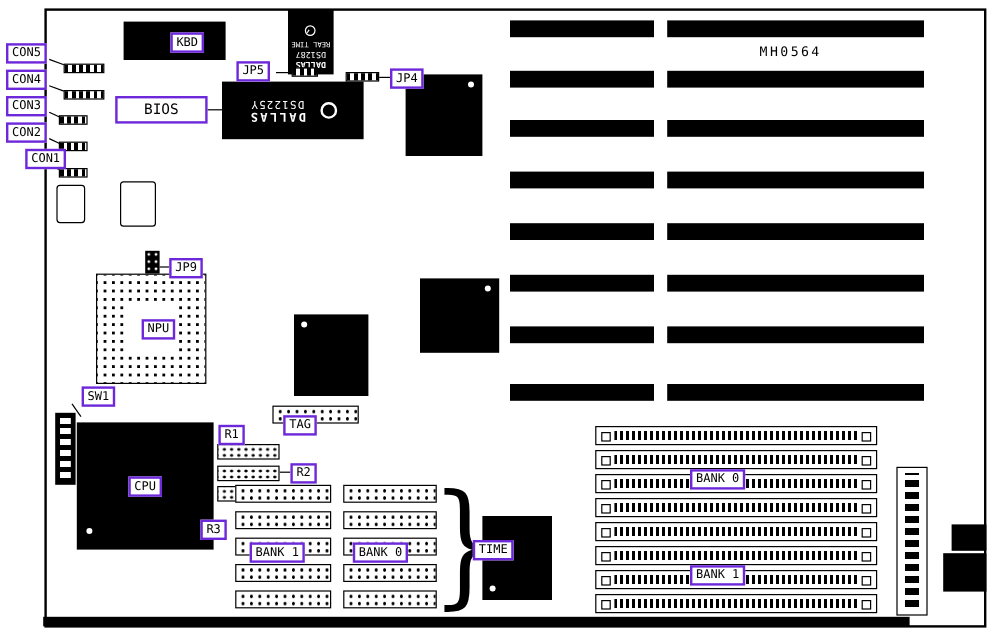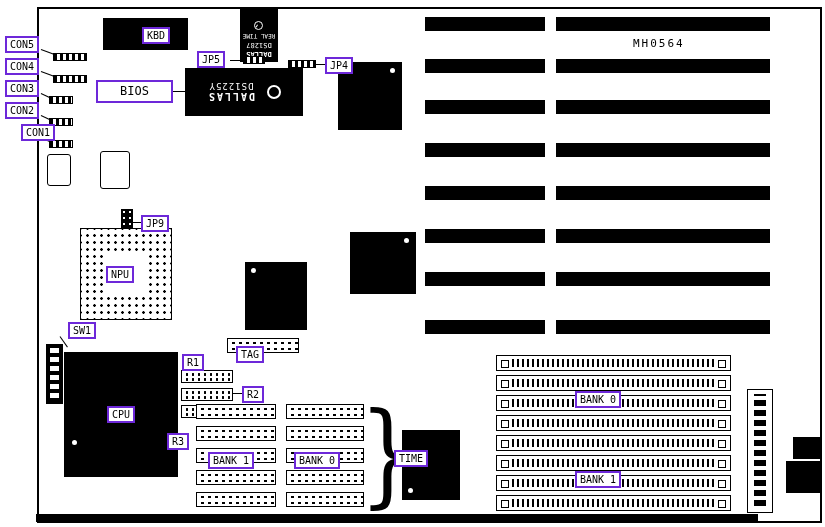--- a/index.html
+++ b/index.html
@@ -38,40 +38,40 @@
   .dipR{left:286px;width:78px}
   .row1{top:404px}.row2{top:426px}.row3{top:448px}.row4{top:470px}.row5{top:492px}
   .rstrip{position:absolute;left:181px;width:52px;height:13px;border:1px solid #000;background-color:#fff;z-index:2;
           background-image:radial-gradient(circle,#000 1.1px,transparent 1.4px);
           background-size:6px 5px;background-position:2px 1px}
   #rs1{top:370px}#rs2{top:388px}#rs3{top:405px}
   .npu{position:absolute;left:80px;top:228px;width:92px;height:92px;border:1px solid #000;background-color:#fff;z-index:2;
        background-image:radial-gradient(circle,#000 1.2px,transparent 1.5px);
        background-size:7px 7px;background-position:3px 3px}
   .npu-center{position:absolute;left:25px;top:25px;right:25px;bottom:25px;background:#fff;
-              display:flex;align-items:center;justify-content:flex-start}
+              display:flex;align-items:center;justify-content:flex-end}
   .sw{position:absolute;left:46px;top:344px;width:17px;height:60px;background:#000;padding:4px;z-index:2}
   .sw-inner{width:100%;height:100%;background:repeating-linear-gradient(180deg,#fff 0 5px,transparent 5px 9px)}
   .pwr{position:absolute;left:747px;top:389px;width:26px;height:124px;border:1px solid #000;z-index:2;
        background-clip:content-box;padding:4px 6px;background-color:#fff;
        background-image:repeating-linear-gradient(180deg,#000 0 6px,transparent 6px 10px)}
   .brace{position:absolute;left:352px;top:398px;font-size:112px;line-height:112px;z-index:1;
          font-family:"DejaVu Serif",serif;transform:scaleX(0.8)}
   .din{position:absolute;background:#000;z-index:2}
   #din1{left:793px;top:437px;width:29px;height:22px}
   #din2{left:786px;top:461px;width:36px;height:32px}
   #bedge{position:absolute;left:36px;top:514px;width:722px;height:8px;background:#000;z-index:2}
   
   #c-kbd{left:103px;top:18px;width:85px;height:32px}
   #c-rtc{left:240px;top:8px;width:38px;height:54px}
   #c-nvram{left:185px;top:68px;width:118px;height:48px}
   #c-chipset1{left:338px;top:62px;width:64px;height:68px}
   #c-chipset2{left:350px;top:232px;width:66px;height:62px}
   #c-qfp{left:245px;top:262px;width:62px;height:68px}
-  #c-cpu{left:64px;top:352px;width:114px;height:125px;display:flex;align-items:center;justify-content:center}
+  #c-cpu{left:64px;top:352px;width:114px;height:106px;display:flex;align-items:center;justify-content:center}
   #c-cache{left:402px;top:430px;width:58px;height:70px}
   
   #d-chipset1{left:390px;top:68px}
   #d-chipset2{left:404px;top:238px}
   #d-qfp{left:251px;top:268px}
   #d-cpu{left:72px;top:440px}
   #d-cache{left:408px;top:488px}
   
   #l-con5{left:5px;top:36px}#l-con4{left:5px;top:58px}#l-con3{left:5px;top:80px}
   #l-con2{left:5px;top:102px}#l-con1{left:21px;top:124px}

